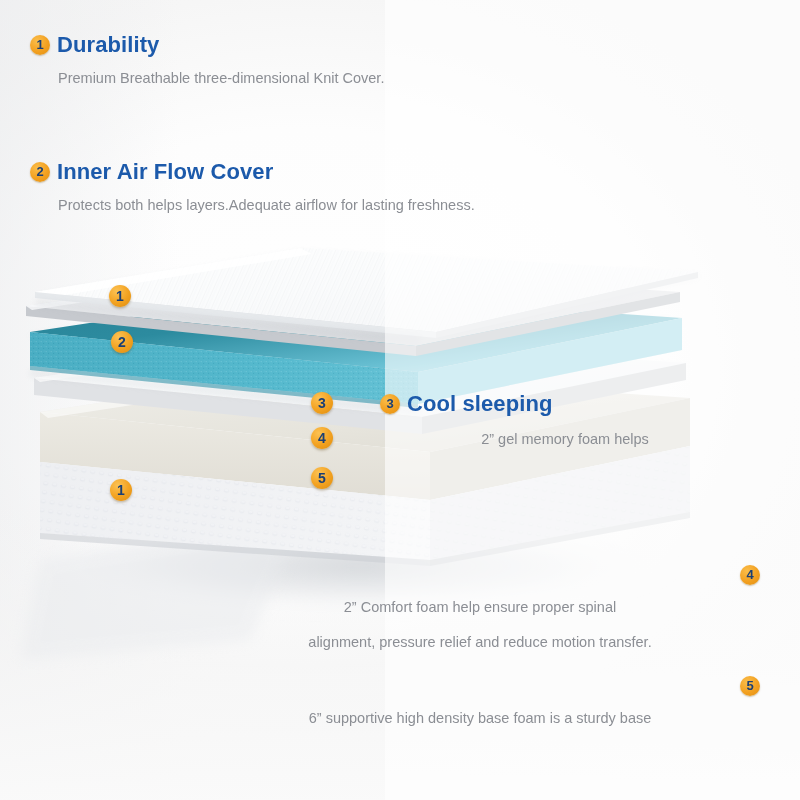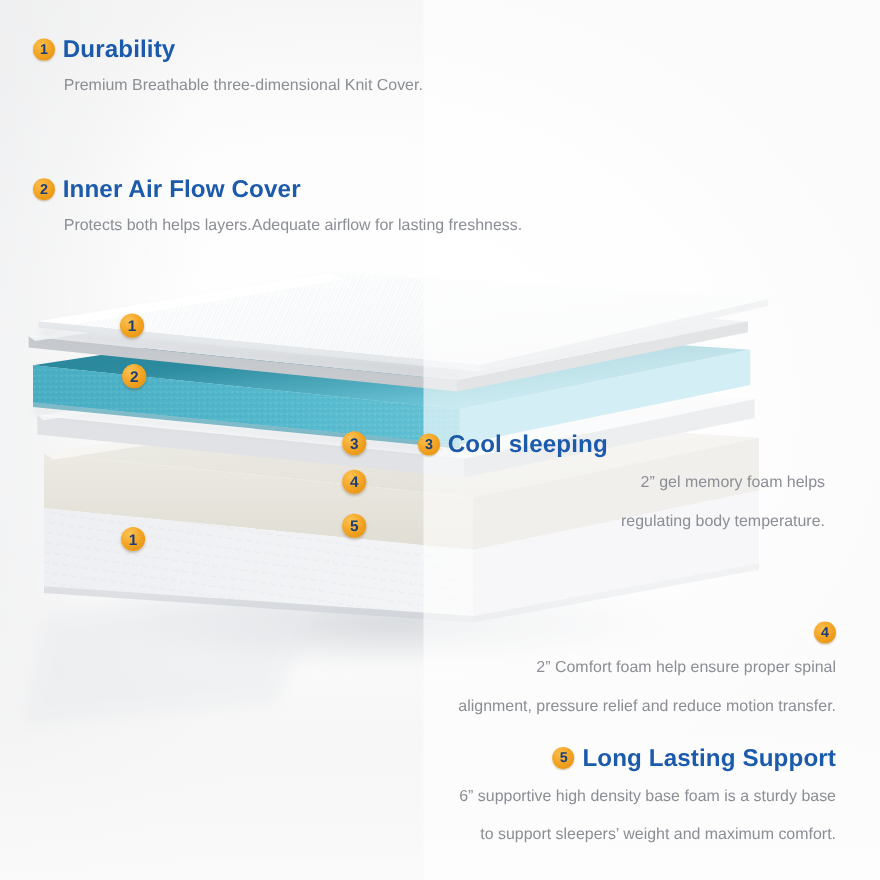--- a/index.html
+++ b/index.html
@@ -59,21 +59,21 @@
     font-weight:bold;
     font-size:22px;
     letter-spacing:.1px;
   }
   .desc{
     color:#8b8e94;
     font-size:14.5px;
     line-height:25px;
     white-space:nowrap;
   }
-  .desc.rt{text-align:right;}
+  .desc.rt{text-align:center;}
 
   
   #blk1{left:30px;top:32px;}
   #blk1 .desc{margin-left:28px;margin-top:8px;}
   #blk2{left:30px;top:159px;}
   #blk2 .desc{margin-left:28px;margin-top:8px;}
 
   #blk3{left:380px;top:391px;width:370px;}
   #blk3 .desc{margin-top:10px;}
 
@@ -269,33 +269,30 @@
     </div>
     <div class="desc">Protects both helps layers.Adequate airflow for lasting freshness.</div>
   </div>
 
   <div class="block" id="blk3">
     <div class="hdline">
       <span class="badge">3</span>
       <span class="htitle">Cool sleeping</span>
     </div>
     <div class="desc rt">2” gel memory foam helps</div>
-    <div class="desc rt">regulating body temperature.</div>
   </div>
 
   <div class="block" id="blk4">
     <div class="hdline rt">
       <span class="badge">4</span>
     </div>
     <div class="desc rt">2” Comfort foam help ensure proper spinal</div>
     <div class="desc rt">alignment, pressure relief and reduce motion transfer.</div>
   </div>
 
   <div class="block" id="blk5">
     <div class="hdline rt">
       <span class="badge">5</span>
-      <span class="htitle">Long Lasting Support</span>
     </div>
     <div class="desc rt">6” supportive high density base foam is a sturdy base</div>
-    <div class="desc rt">to support sleepers’ weight and maximum comfort.</div>
   </div>
 
 </div>
 
 </body></html>

